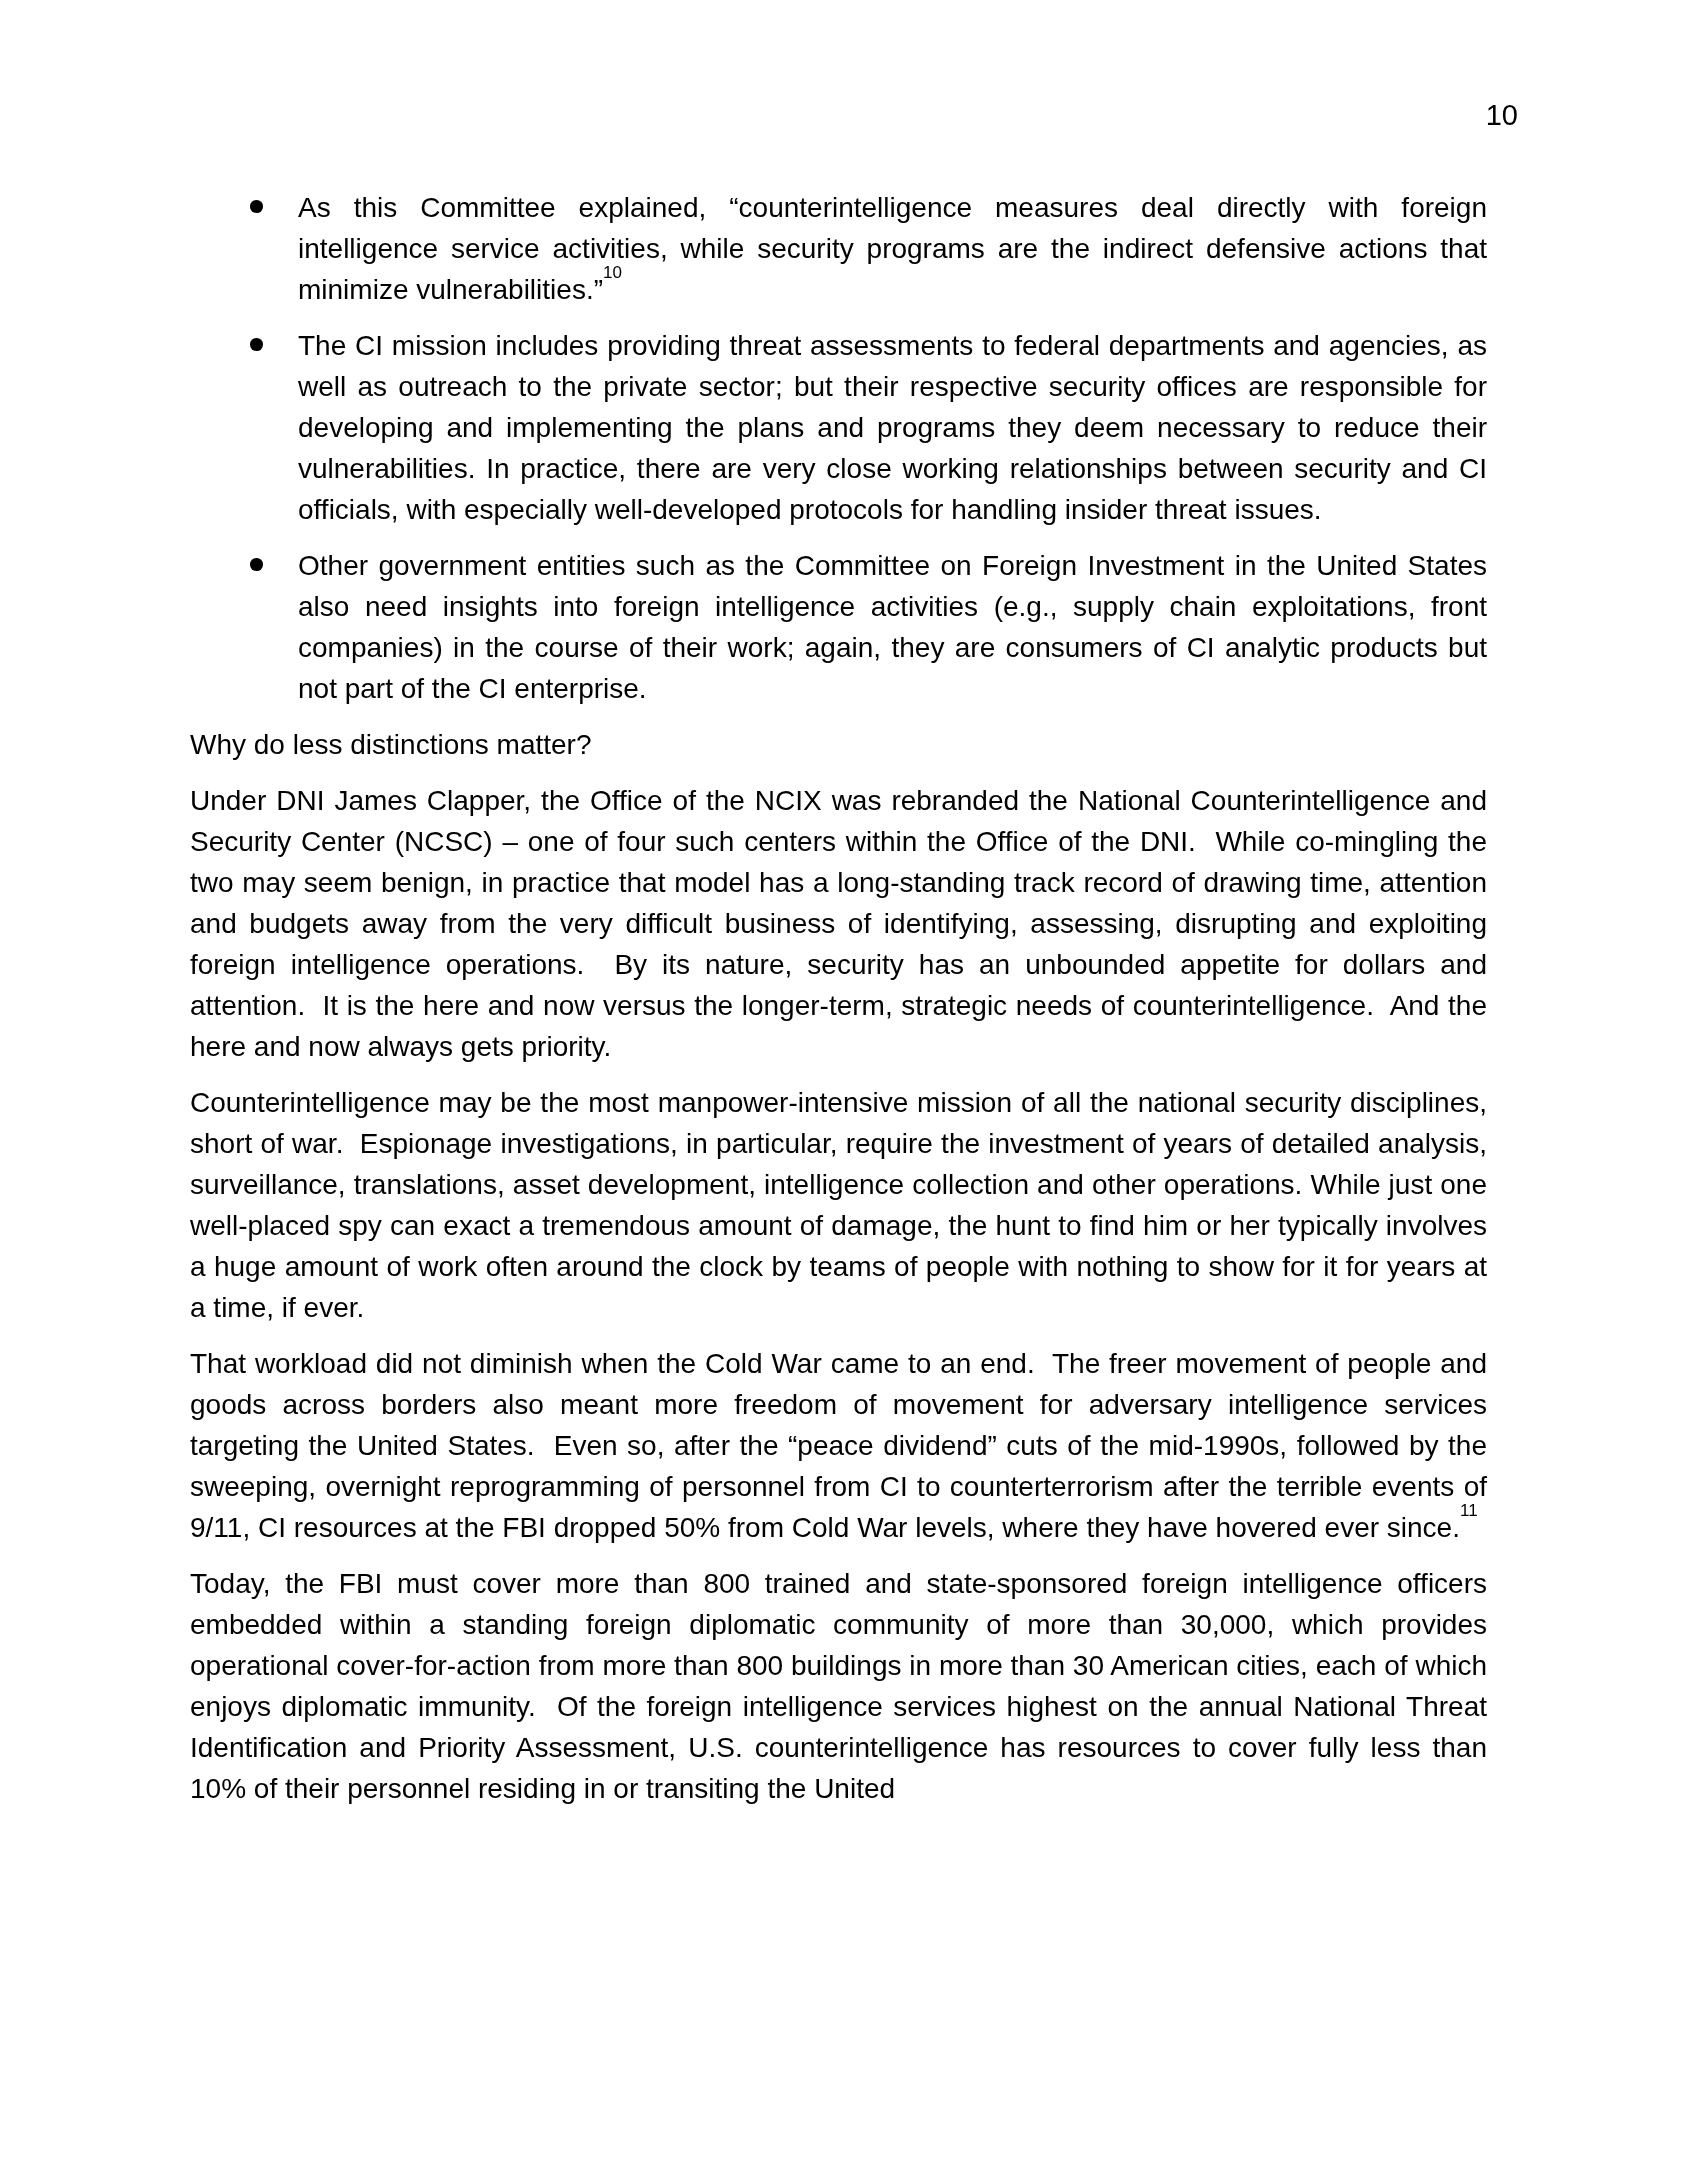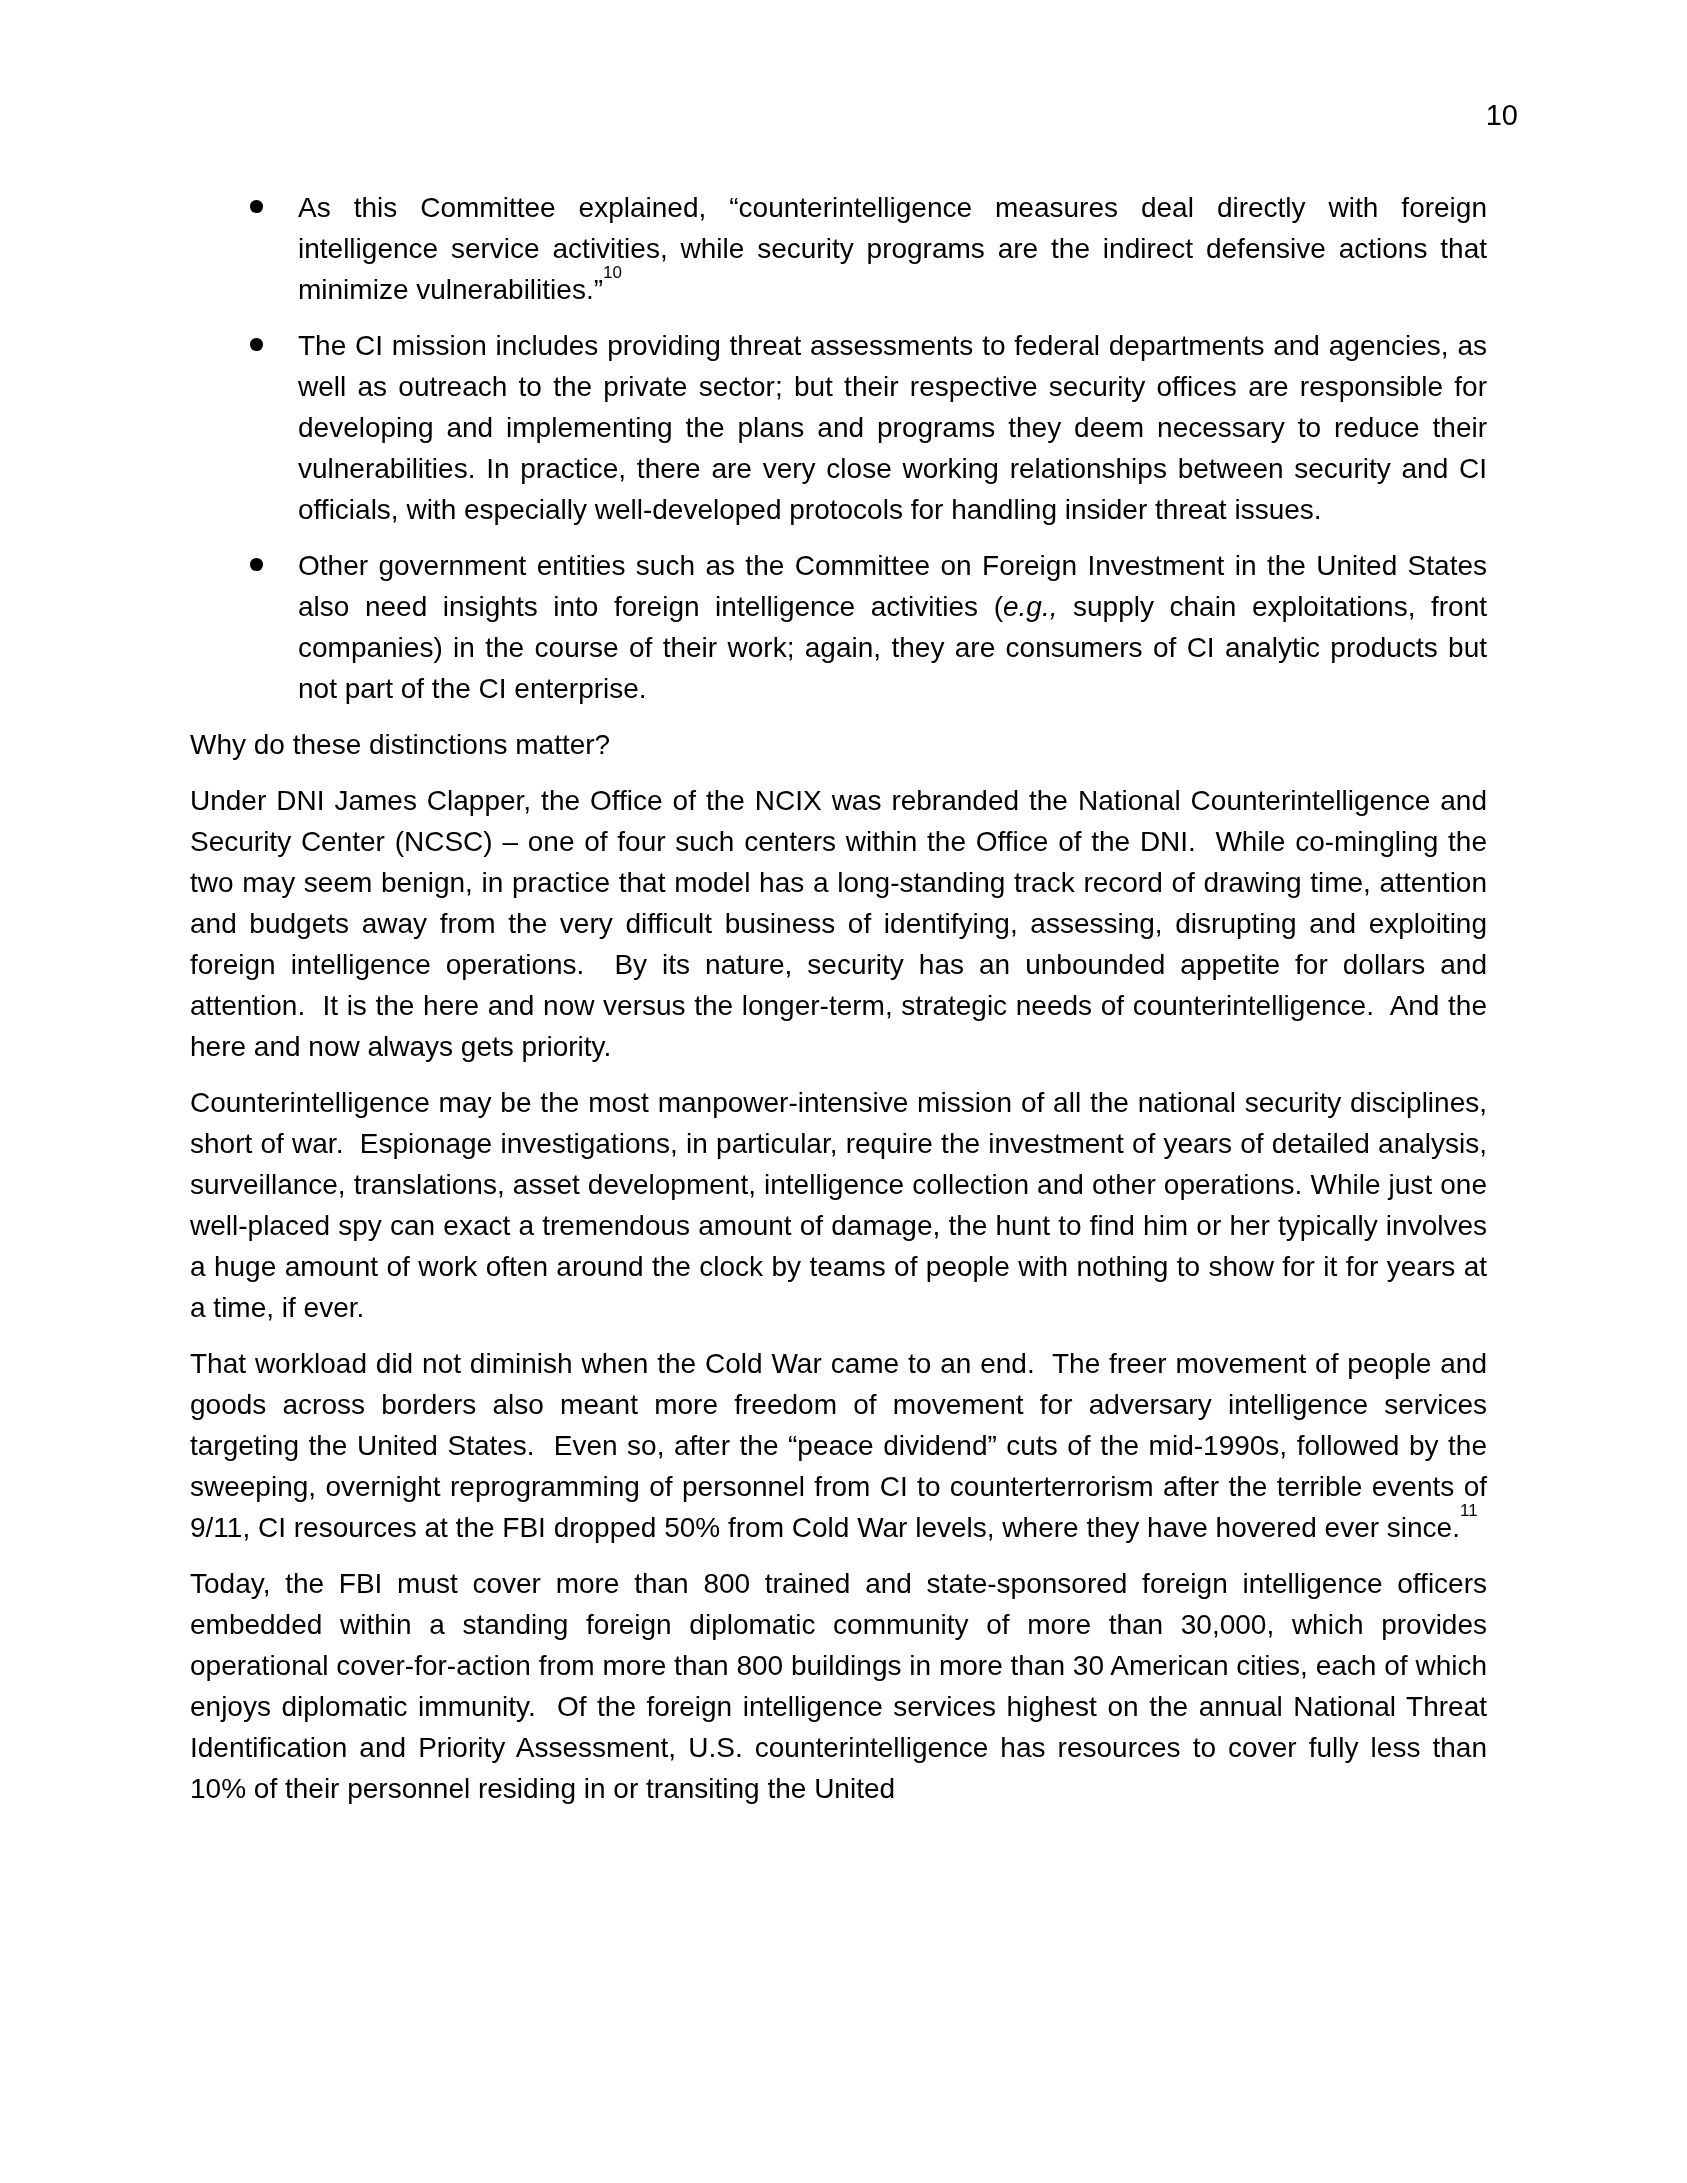--- a/index.html
+++ b/index.html
@@ -42,21 +42,21 @@
     background: #000000;
   }
   .para { margin: 0 0 15px 0; }
   .question-heading { margin: 0 0 15px 0; }
   .fn-sup {
     font-size: 17px;
     line-height: 0;
     position: relative;
     top: -10.6px;
   }
-  .italic { font-style: italic; }
+  .italic { }
 </style>
 </head>
 <body>
 
 <div class="page-number">10</div>
 
 <div class="content">
 
   <div class="bullet-item">
     <span class="bullet-dot"></span>
@@ -66,21 +66,21 @@
   <div class="bullet-item">
     <span class="bullet-dot"></span>
     <span>The CI mission includes providing threat assessments to federal departments and agencies, as well as outreach to the private sector; but their respective security offices are responsible for developing and implementing the plans and programs they deem necessary to reduce their vulnerabilities. In practice, there are very close working relationships between security and CI officials, with especially well-developed protocols for handling insider threat issues.</span>
   </div>
 
   <div class="bullet-item">
     <span class="bullet-dot"></span>
     <span>Other government entities such as the Committee on Foreign Investment in the United States also need insights into foreign intelligence activities (</span><span class="italic">e.g.,</span><span> supply chain exploitations, front companies) in the course of their work; again, they are consumers of CI analytic products but not part of the CI enterprise.</span>
   </div>
 
-  <div class="question-heading">Why do these distinctions matter?</div>
+  <div class="question-heading">Why do less distinctions matter?</div>
 
   <div class="para">
     <span>Under DNI James Clapper, the Office of the NCIX was rebranded the National Counterintelligence and Security Center (NCSC) – one of four such centers within the Office of the DNI.&nbsp; While co-mingling the two may seem benign, in practice that model has a long-standing track record of drawing time, attention and budgets away from the very difficult business of identifying, assessing, disrupting and exploiting foreign intelligence operations.&nbsp; By its nature, security has an unbounded appetite for dollars and attention.&nbsp; It is the here and now versus the longer-term, strategic needs of counterintelligence.&nbsp; And the here and now always gets priority.</span>
   </div>
 
   <div class="para">
     <span>Counterintelligence may be the most manpower-intensive mission of all the national security disciplines, short of war.&nbsp; Espionage investigations, in particular, require the investment of years of detailed analysis, surveillance, translations, asset development, intelligence collection and other operations. While just one well-placed spy can exact a tremendous amount of damage, the hunt to find him or her typically involves a huge amount of work often around the clock by teams of people with nothing to show for it for years at a time, if ever.</span>
   </div>
 
   <div class="para">

